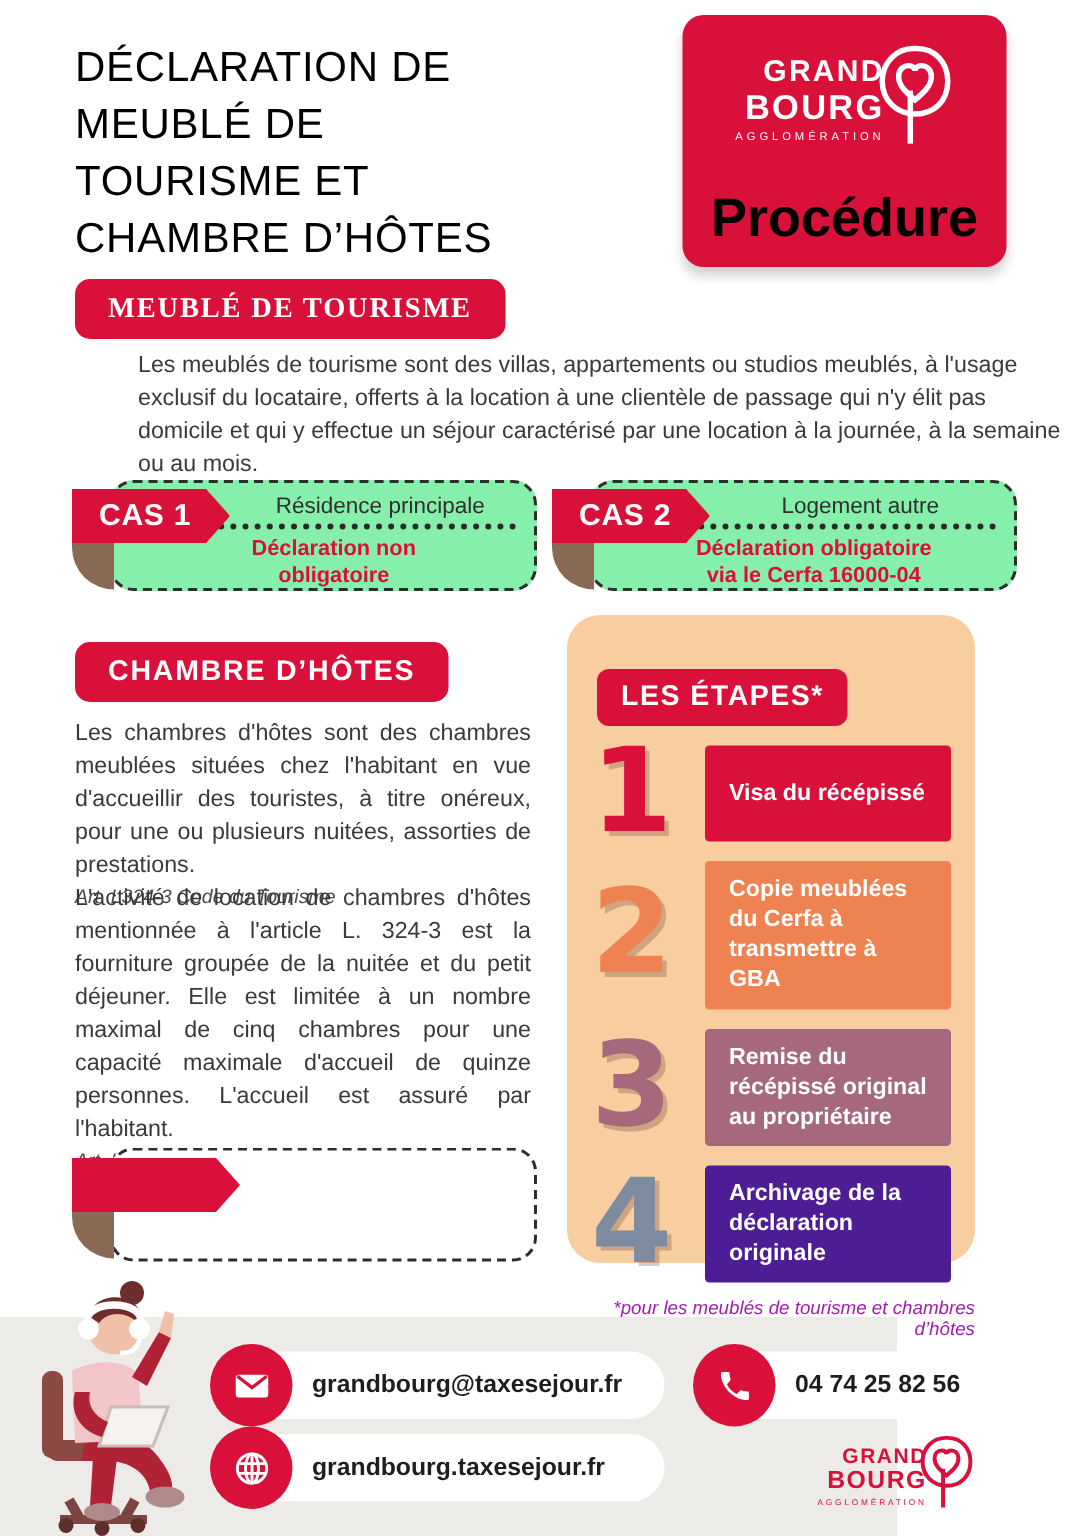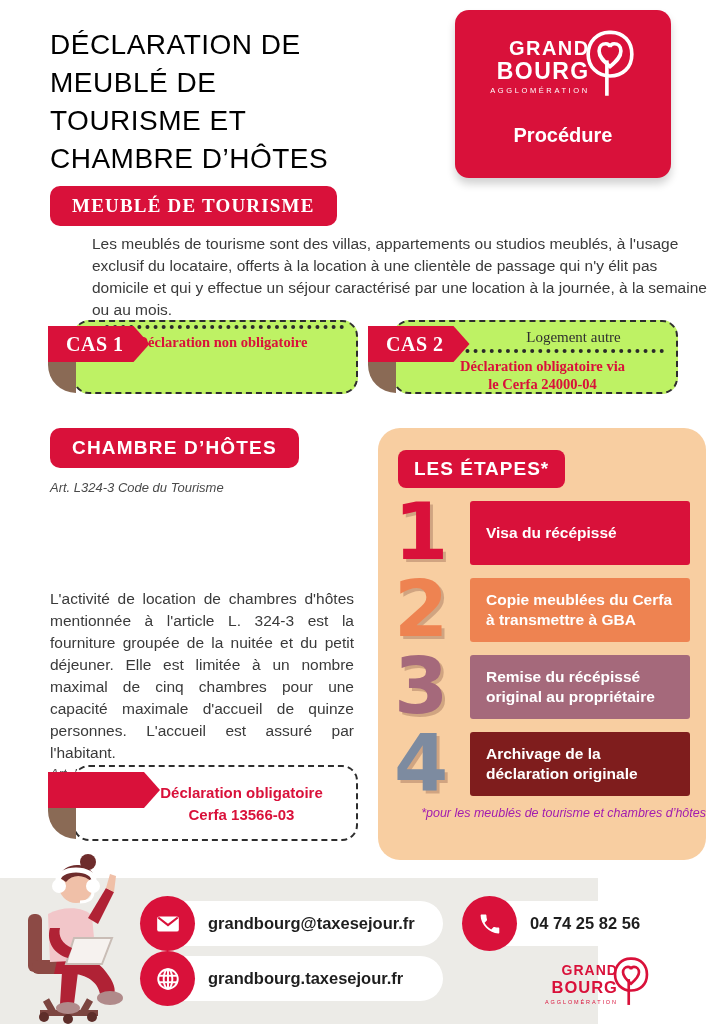--- a/index.html
+++ b/index.html
@@ -13,36 +13,36 @@
           color:#000000; white-space:pre-line; }
   .badge{ position:absolute; left:455px; top:10px; width:216px; height:168px;
           background:#d9113a; border-radius:14px; box-shadow:0 6px 8px rgba(0,0,0,.18);
           display:flex; flex-direction:column; align-items:center; padding-top:24px; }
   .gb-logo{ display:flex; align-items:center; }
   .gb-text{ text-align:right; color:#fff; line-height:1; }
   .gb-text .l1{ font-size:20px; font-weight:bold; letter-spacing:1.5px; }
   .gb-text .l2{ font-size:23px; font-weight:bold; letter-spacing:1.5px; margin-top:2px;}
   .gb-text .l3{ font-size:7.5px; letter-spacing:2.6px; margin-top:4px; }
   .gb-mark{ margin-left:-6px; margin-top:-6px; }
-  .badge-label{ color:#ffffff; font-size:20px; font-weight:bold; margin-top:26px; }
+  .badge-label{ color:#000000; font-size:36px; font-weight:bold; margin-top:26px; }
 
   
   .sec-head{ position:absolute; background:#d9113a; color:#fff; font-weight:bold;
              font-size:19px; letter-spacing:1.2px; padding:9px 22px; border-radius:10px; }
   .sec-head.meuble{ left:50px; top:186px;font-family:Liberation Serif, serif; }
   .sec-head.chambre{ left:50px; top:428px; }
 
   .body-text{ font-size:15.5px; line-height:1.42; color:#3a3a3a; }
   .ref{ font-style:italic; font-size:13px; color:#4a4a4a; margin-top:2px; }
 
   .meuble-body{ position:absolute; left:50px; top:233px; width:626px;margin-left:42px; }
 
   
   .cas{ position:absolute; top:320px; width:285px; height:74px;
-        border:2px dashed #2d2d2d; border-radius:16px; background:#bef264;font-family:Liberation Serif, serif; }
+        border:2px dashed #2d2d2d; border-radius:16px; background:#86efac; }
   .cas.c1{ left:73px; } .cas.c2{ left:393px; }
   .ribbon{ position:absolute; left:-27px; top:4px; height:36px; background:#d9113a;
            color:#fff; font-weight:bold; font-size:20px; letter-spacing:.5px;
            display:flex; align-items:center; padding:0 26px 0 18px; z-index:2;
            clip-path:polygon(0 0, calc(100% - 16px) 0, 100% 50%, calc(100% - 16px) 100%, 0 100%); }
   .ribbon-fold{ position:absolute; left:-27px; top:38px; width:28px; height:33px;
                 background:#8a6a55; border-radius:0 0 0 28px; z-index:1; }
   .cas-condition{ margin:7px 10px 0 86px; text-align:center; font-size:15px; color:#2f2f2f; }
   .dotline{ margin:3px 12px 4px 30px; border-bottom:4px dotted #2a2a2a; }
   .cas-result{ max-width:192px; margin:0 auto; text-align:center; font-weight:bold;
@@ -53,36 +53,36 @@
   .chambre-body2{ position:absolute; left:50px; top:588px; width:304px; text-align:justify; }
 
   .decl-box{ position:absolute; left:73px; top:765px; width:285px; height:76px;
              border:2px dashed #2d2d2d; border-radius:16px; background:#fff; }
   .decl-box .ribbon{ width:112px; padding:0; top:5px; }
   .decl-box .ribbon-fold{ top:39px; }
   .decl-text{ margin-top:15px; text-align:center; padding-left:52px;
               font-weight:bold; font-size:15px; line-height:1.45; color:#d9113a; }
 
   
-  .panel{ position:absolute; left:378px; top:428px; width:328px; height:432px;
-          background:#f8cea1; border-radius:22px; padding-top:22px; }
+  .panel{ position:absolute; left:378px; top:410px; width:272px; height:432px;
+          background:#f8cea1; border-radius:22px; padding-top:36px; }
   .panel-head{ display:inline-block; margin-left:20px; background:#d9113a; color:#fff;
                font-weight:bold; font-size:19px; letter-spacing:1px;
                padding:8px 16px; border-radius:8px; }
   .step{ position:relative; margin:13px 16px 0 20px; }
   .step-box{ margin-left:72px; min-height:64px; border-radius:3px; display:flex;
              align-items:center; padding:9px 12px 9px 16px; color:#fff;
              font-weight:bold; font-size:15.5px; line-height:1.3; }
   .step-num{ position:absolute; left:-4px; top:50%; transform:translateY(-51%);
              font-family:"DejaVu Sans", sans-serif; font-weight:bold; font-size:78px;
              z-index:1; text-shadow:3px 3px 0 rgba(70,20,20,.22); }
   .s1 .step-box{ background:#d9113a; } .s1 .step-num{ color:#d9113a; }
   .s2 .step-box{ background:#ee8351; } .s2 .step-num{ color:#ee8351; }
   .s3 .step-box{ background:#a5697b; } .s3 .step-num{ color:#a5697b; }
-  .s4 .step-box{ background:#7f1d1d; } .s4 .step-num{ color:#7d8ba0; }
+  .s4 .step-box{ background:#4c1d95; } .s4 .step-num{ color:#7d8ba0; }
   .footnote{ margin-top:10px; text-align:right; font-style:italic; font-size:12.5px; color:#a21caf; }
 
   
   .footer{ position:absolute; left:0; top:878px; width:598px; height:146px; background:#ecebe7; }
   .pill{ position:absolute; background:#fff; border-radius:999px; height:45px;
          display:flex; align-items:center; }
   .pill-email{ left:140px; top:23px; width:303px; }
   .pill-phone{ left:462px; top:23px; width:246px; }
   .pill-web{ left:140px; top:78px; width:303px; }
   .pill .circ{ position:absolute; left:0px; top:-5px; width:55px; height:55px;
@@ -124,48 +124,46 @@
 
   <div class="sec-head meuble">MEUBLÉ DE TOURISME</div>
   <div class="meuble-body">
     <p class="body-text">Les meublés de tourisme sont des villas, appartements ou studios meublés, à l'usage exclusif du locataire, offerts à la location à une clientèle de passage qui n'y élit pas domicile et qui y effectue un séjour caractérisé par une location à la journée, à la semaine ou au mois.</p>
     <p class="ref">Art. L324-1-1 Code du Tourisme</p>
   </div>
 
   <div class="cas c1">
     <div class="ribbon">CAS 1</div>
     <div class="ribbon-fold"></div>
+    <div class="cas-condition">Résidence principale</div>
     <div class="dotline"></div>
     <div class="cas-result">Déclaration non obligatoire</div>
   </div>
 
   <div class="cas c2">
     <div class="ribbon">CAS 2</div>
     <div class="ribbon-fold"></div>
     <div class="cas-condition">Logement autre</div>
     <div class="dotline"></div>
-    <div class="cas-result">Déclaration obligatoire via le Cerfa 24000-04</div>
+    <div class="cas-result">Déclaration obligatoire via le Cerfa 16000-04</div>
   </div>
 
   <div class="sec-head chambre">CHAMBRE D’HÔTES</div>
   <div class="chambre-body1">
+    <p class="body-text">Les chambres d'hôtes sont des chambres meublées situées chez l'habitant en vue d'accueillir des touristes, à titre onéreux, pour une ou plusieurs nuitées, assorties de prestations.</p>
     <p class="ref">Art. L324-3 Code du Tourisme</p>
   </div>
   <div class="chambre-body2">
     <p class="body-text">L'activité de location de chambres d'hôtes mentionnée à l'article L. 324-3 est la fourniture groupée de la nuitée et du petit déjeuner. Elle est limitée à un nombre maximal de cinq chambres pour une capacité maximale d'accueil de quinze personnes. L'accueil est assuré par l'habitant.</p>
     <p class="ref">Art. L324-13 Code du Tourisme</p>
   </div>
 
   <div class="decl-box">
     <div class="ribbon"></div>
     <div class="ribbon-fold"></div>
-    <div class="decl-text">
-      <div>Déclaration obligatoire</div>
-      <div>Cerfa 13566-03</div>
-    </div>
   </div>
 
   <div class="panel">
     <div class="panel-head">LES ÉTAPES*</div>
 
     <div class="step s1">
       <div class="step-num">1</div>
       <div class="step-box">Visa du récépissé</div>
     </div>
     <div class="step s2">

